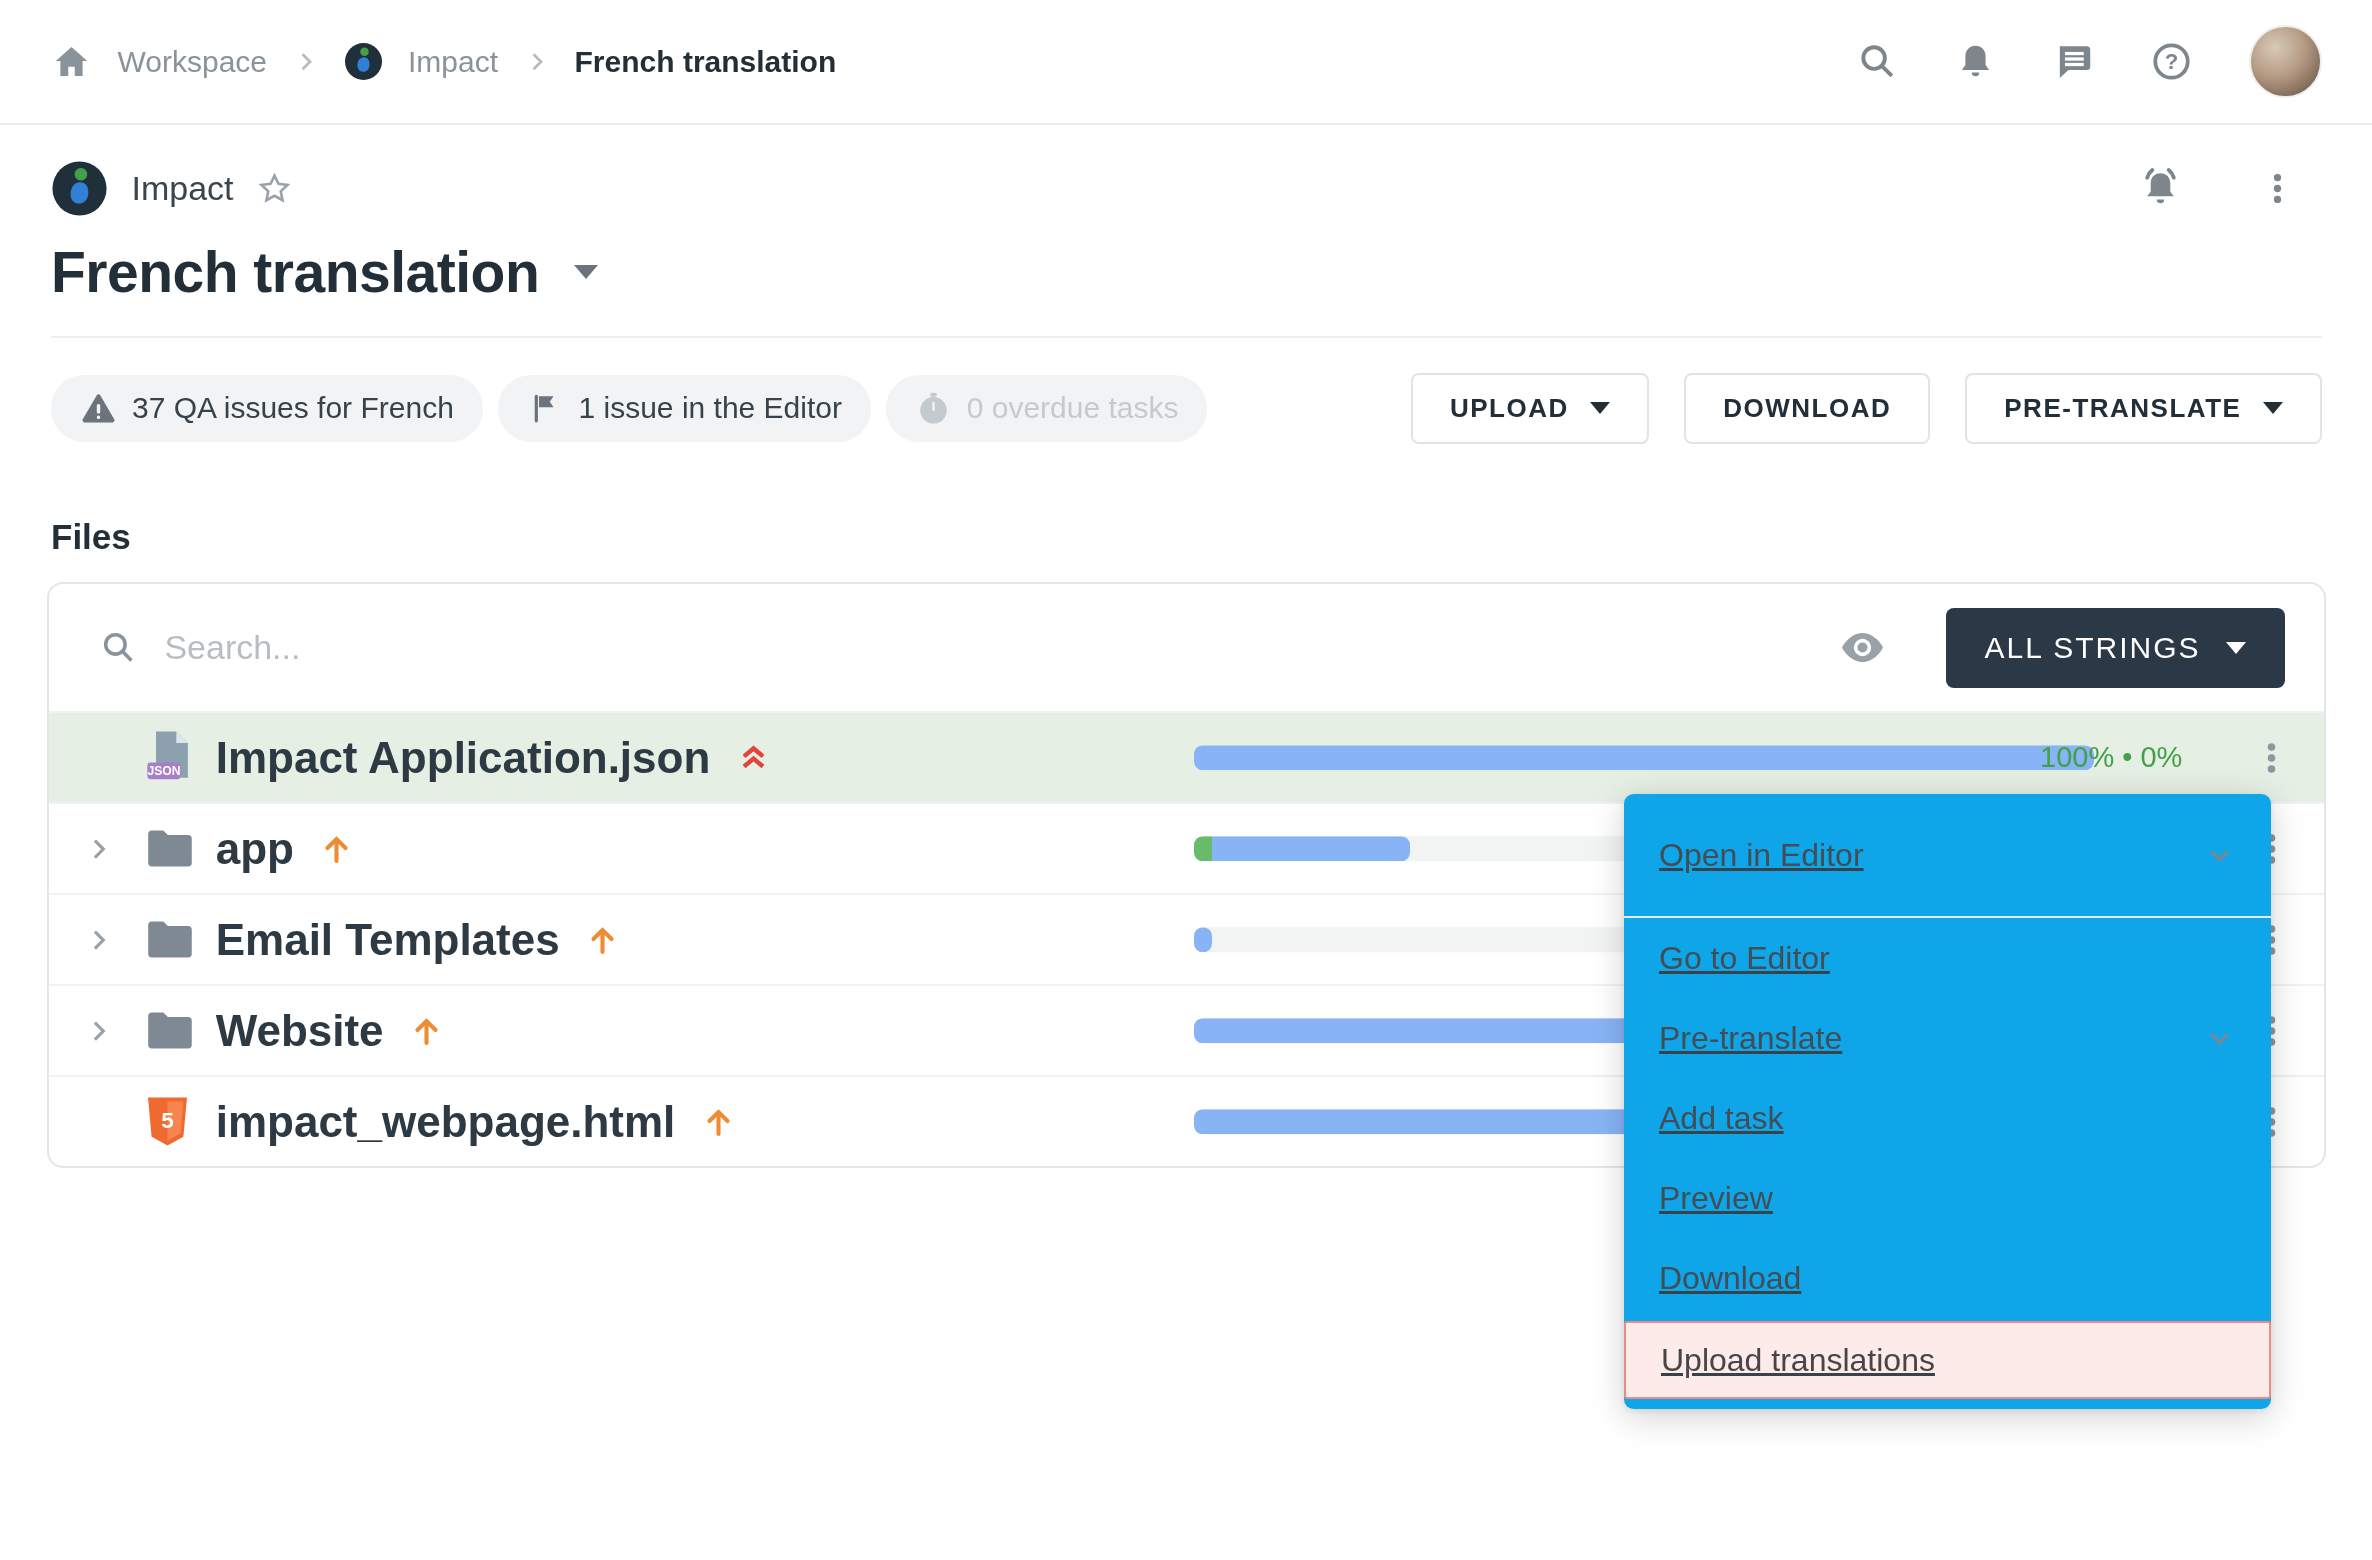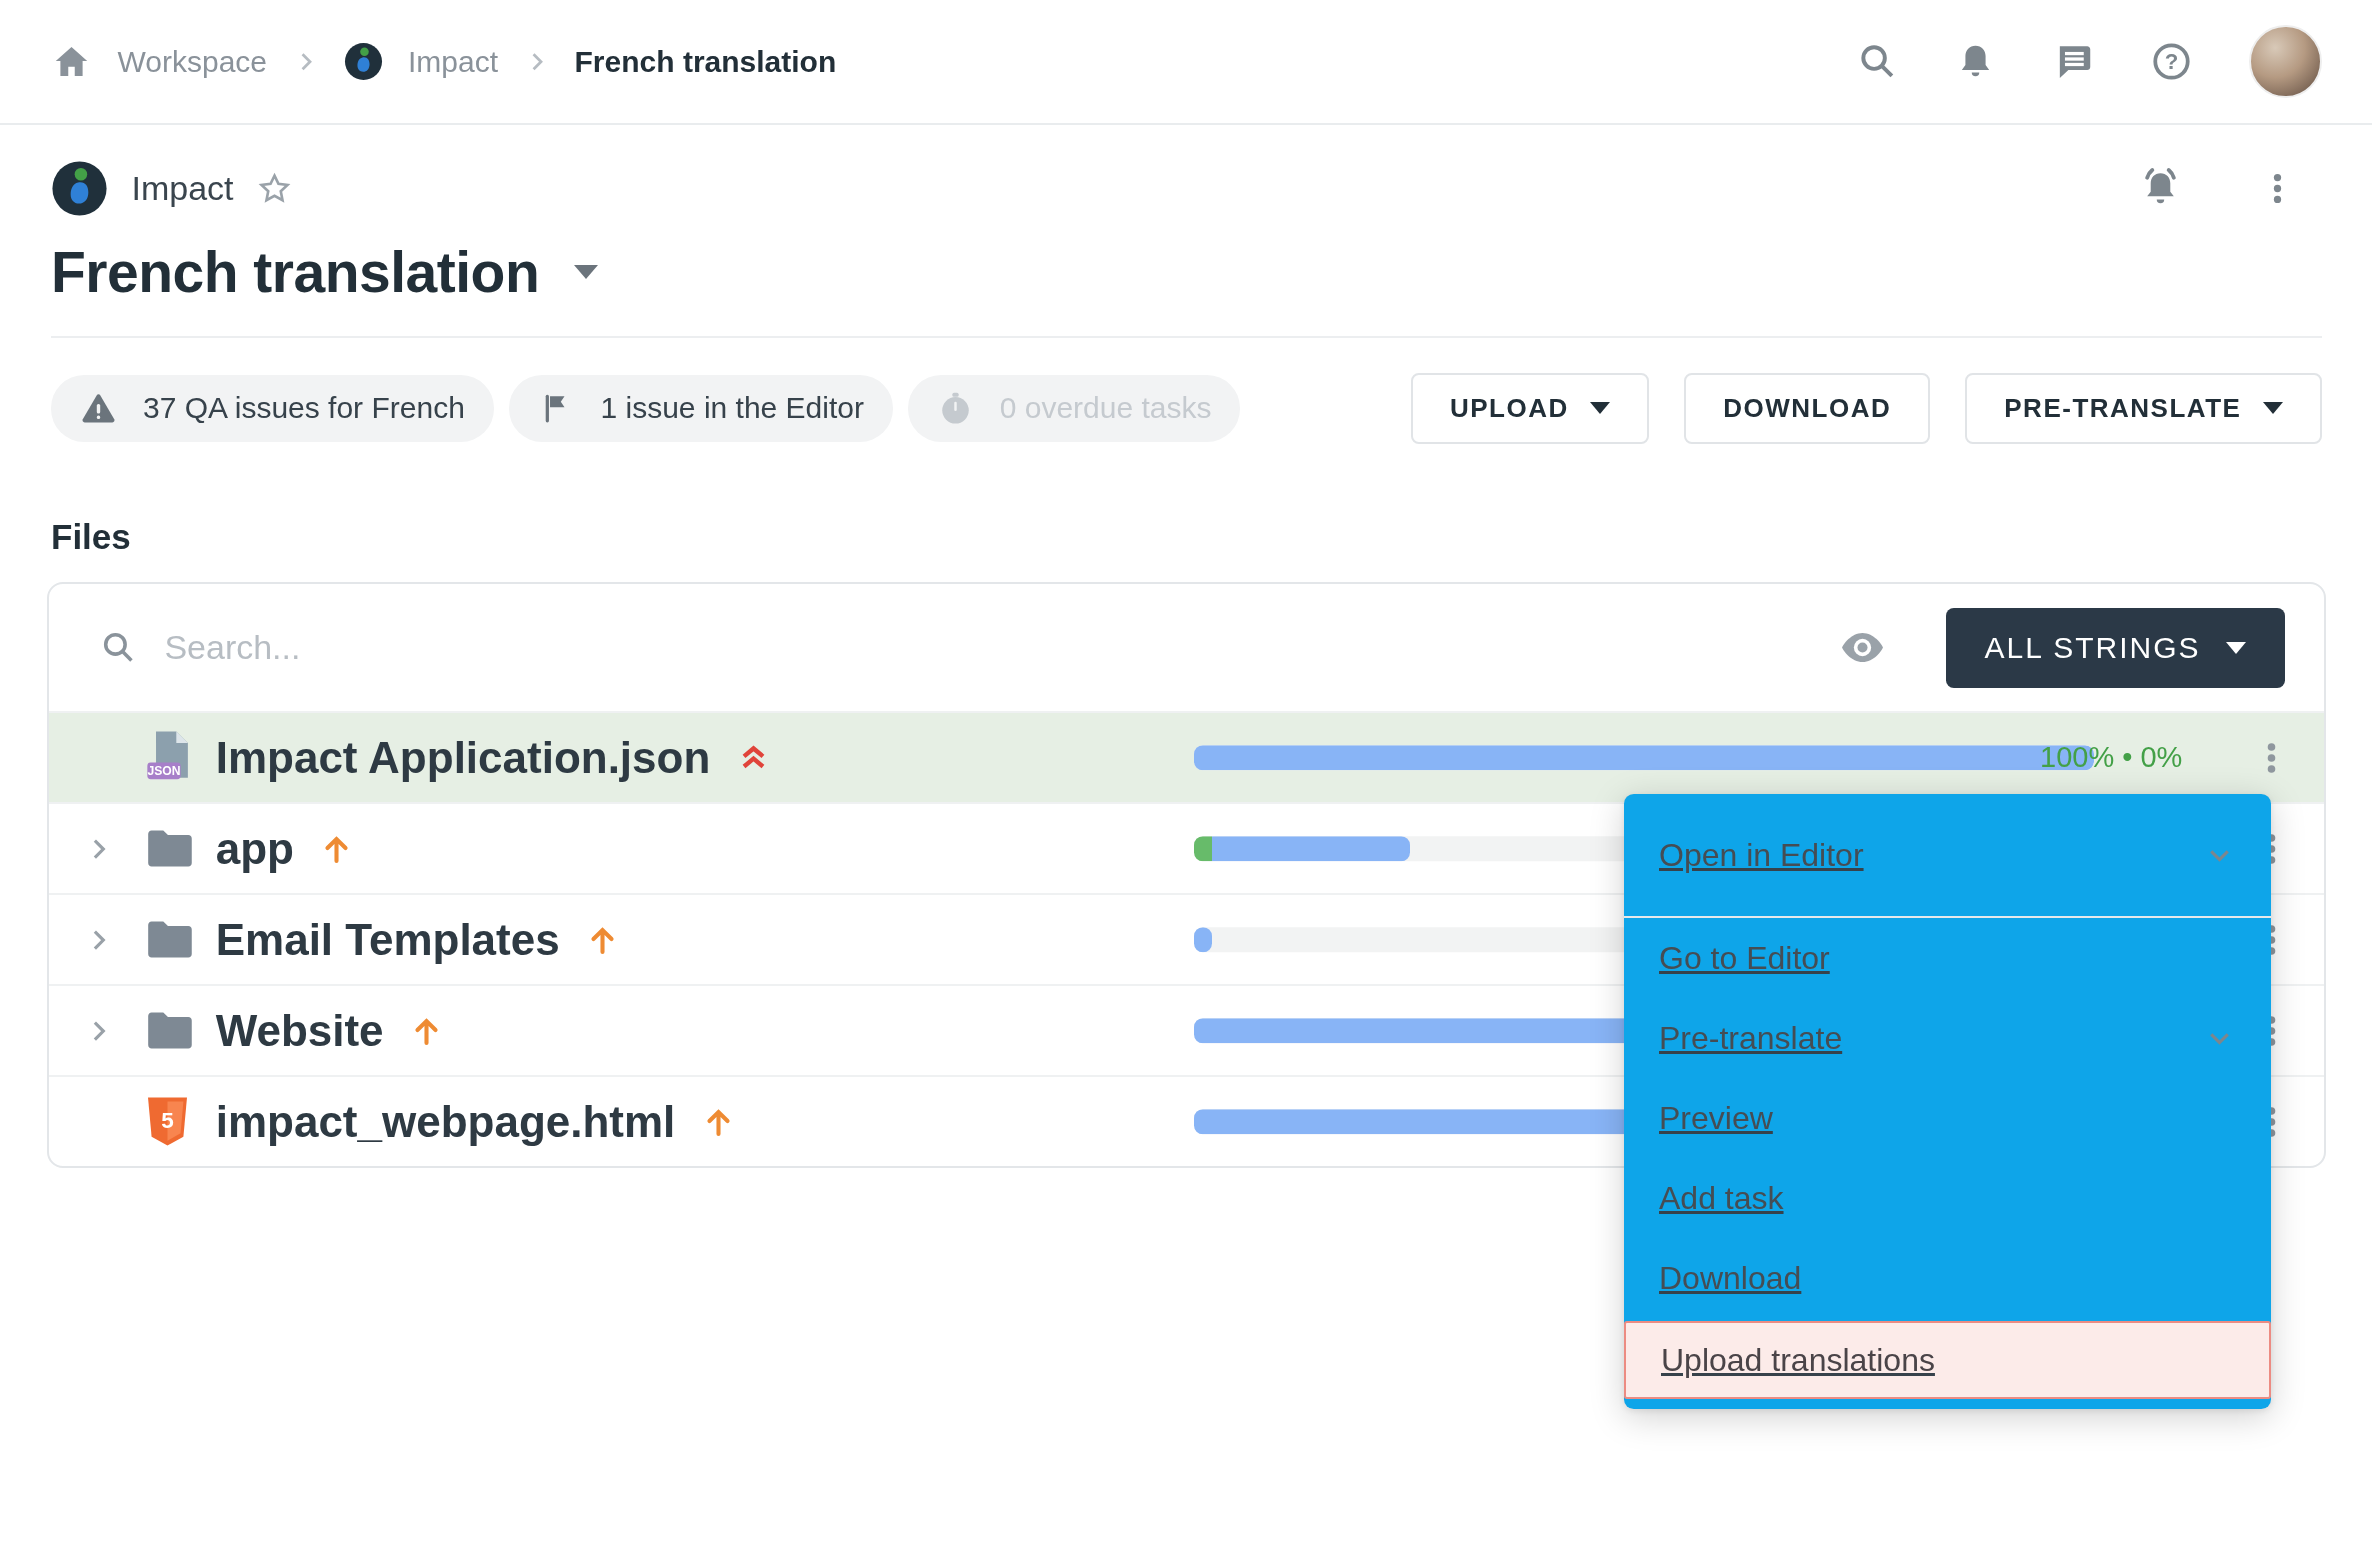--- a/index.html
+++ b/index.html
@@ -28,21 +28,21 @@
   .header-right { margin-left:auto; display:flex; align-items:center; gap:76px; padding-right:27.4px; }
   .title-row { margin-top:21.6px; display:flex; align-items:center; gap:35px; }
   h1 { font-size:57px; font-weight:700; color:#222f38; letter-spacing:-0.5px; }
   .caret { width:0; height:0; border-left:12.7px solid transparent; border-right:12.7px solid transparent;
     border-top:14.7px solid #6b747c; }
   .header-divider { margin-top:31px; border-top:2px solid #eceef0; }
 
   
   .badge-row { margin-top:35px; padding:0 51px; display:flex; align-items:center; gap:14.7px; }
   .pill { height:67px; background:#f2f3f4; border-radius:33px; display:flex; align-items:center;
-    gap:26px; padding:0 29px; font-size:30px; color:#37424b; cursor:pointer; }
+    gap:15px; padding:0 29px; font-size:30px; color:#37424b; cursor:pointer; }
   .pill.muted { color:#c5cacf; cursor:default; }
   .pill svg { width:37px; height:37px; }
   .actions { margin-left:auto; display:flex; gap:35px; }
   .btn { height:71px; background:#fff; border:2px solid #e1e4e7; border-radius:7.8px;
     display:flex; align-items:center; gap:21.6px; padding:0 37px; font-size:26px; font-weight:700;
     color:#222f38; letter-spacing:1.5px; cursor:pointer; }
   .btn .caret { border-left-width:10.8px; border-right-width:10.8px; border-top-width:12.7px; border-top-color:#222f38; }
 
   
   .files-heading { margin-top:73px; padding:0 51px; font-size:35px; font-weight:700; color:#222f38; }
@@ -371,24 +371,24 @@
   <div class="menu-item">
     <span>Go to Editor</span>
   </div>
   <div class="menu-item">
     <span>Pre-translate</span>
     <svg class="chev" viewBox="0 0 24 24">
       <path d="M6 9l6 6 6-6" stroke="#7d868d" stroke-width="2.2" fill="none"></path>
     </svg>
   </div>
   <div class="menu-item">
+    <span>Add task</span>
+  </div>
+  <div class="menu-item">
     <span>Preview</span>
-  </div>
-  <div class="menu-item">
-    <span>Add task</span>
   </div>
   <div class="menu-item">
     <span>Download</span>
   </div>
   <div class="menu-item highlight">
     <span>Upload translations</span>
   </div>
 </div>
 
 

